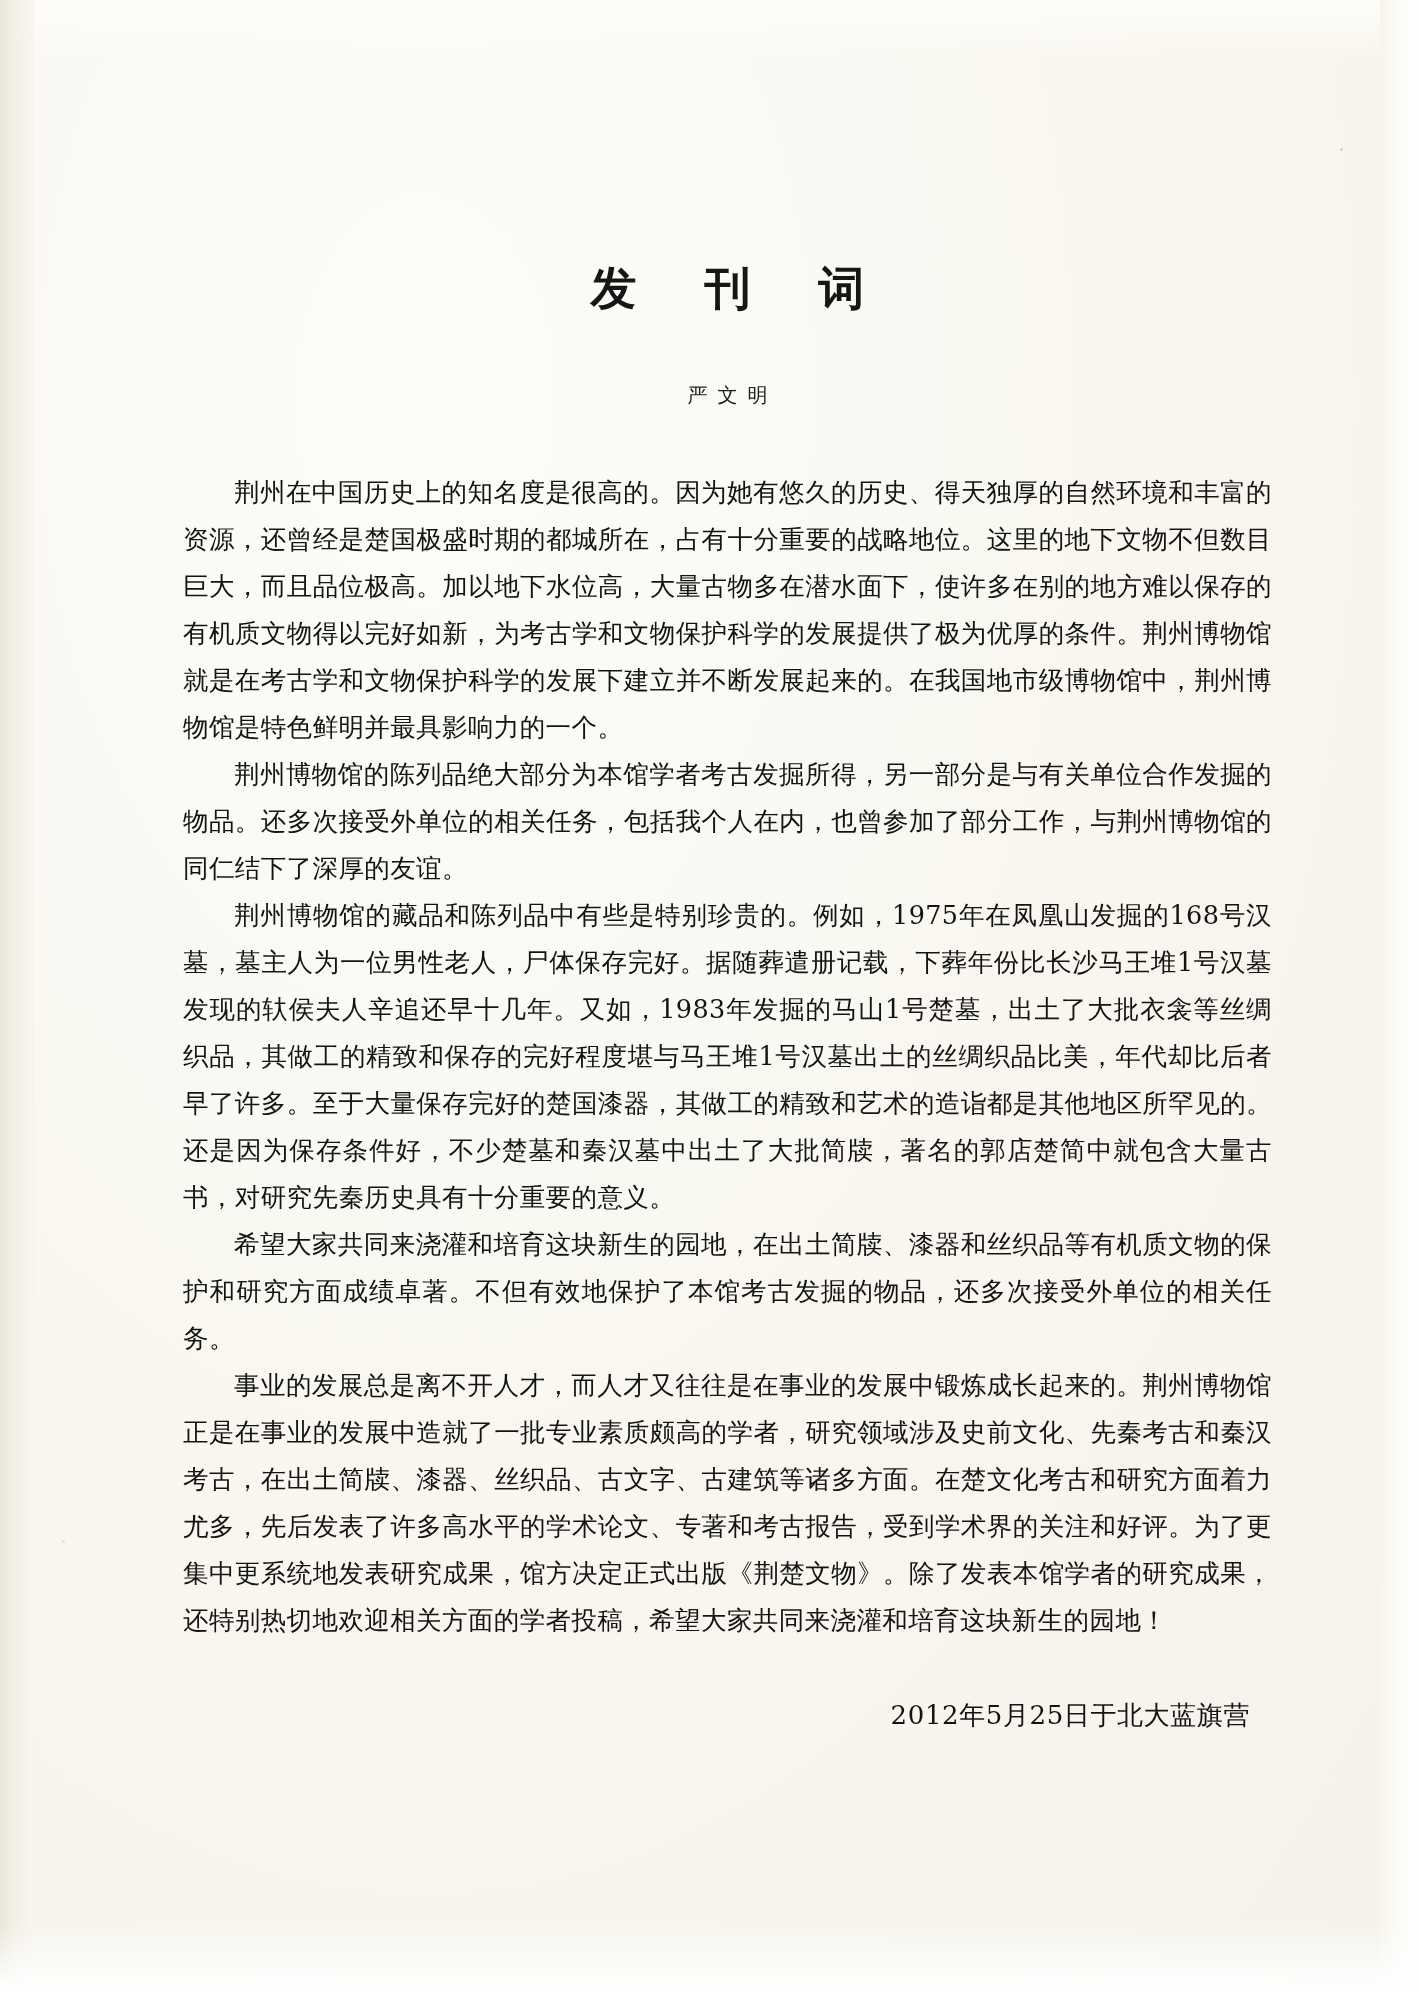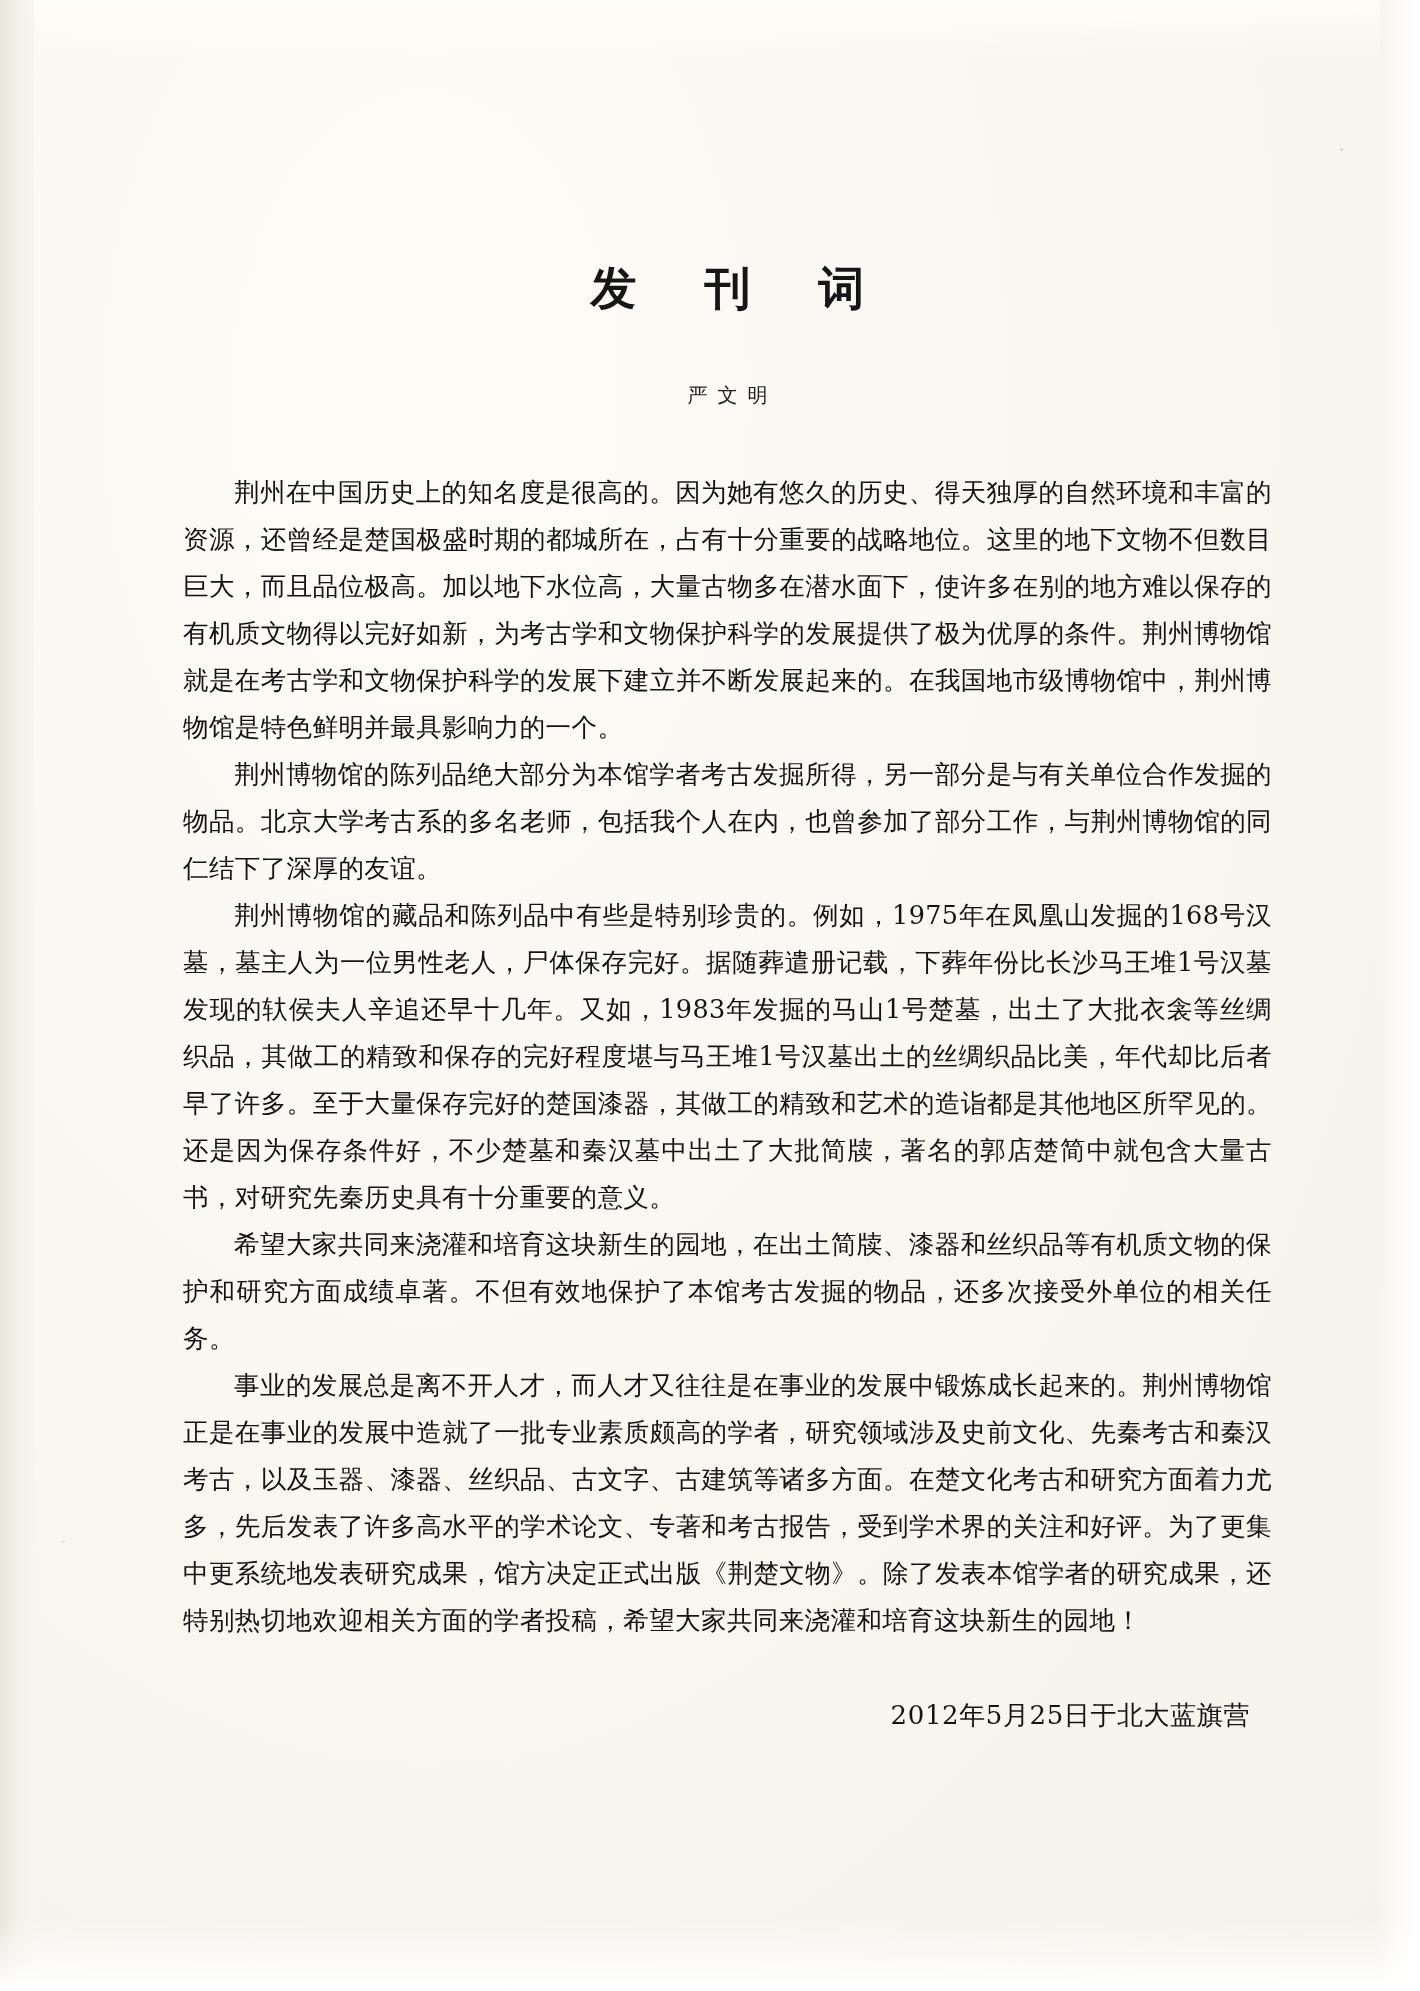--- a/index.html
+++ b/index.html
@@ -135,21 +135,21 @@
   <div class="edge-bottom"></div>
   <div class="speck" style="left:1340px; top:148px;"></div>
   <div class="speck" style="left:62px; top:1540px; opacity:.5;"></div>
 
   <div class="content">
     <h1 class="doc-title">发 刊 词</h1>
     <div class="doc-author">严文明</div>
 
     <div class="body-text">
       <p>荆州在中国历史上的知名度是很高的。因为她有悠久的历史、得天独厚的自然环境和丰富的资源，还曾经是楚国极盛时期的都城所在，占有十分重要的战略地位。这里的地下文物不但数目巨大，而且品位极高。加以地下水位高，大量古物多在潜水面下，使许多在别的地方难以保存的有机质文物得以完好如新，为考古学和文物保护科学的发展提供了极为优厚的条件。荆州博物馆就是在考古学和文物保护科学的发展下建立并不断发展起来的。在我国地市级博物馆中，荆州博物馆是特色鲜明并最具影响力的一个。</p>
-      <p>荆州博物馆的陈列品绝大部分为本馆学者考古发掘所得，另一部分是与有关单位合作发掘的物品。北京大学考古系的多名老师，包括我个人在内，也曾参加了部分工作，与荆州博物馆的同仁结下了深厚的友谊。</p>
+      <p>荆州博物馆的陈列品绝大部分为本馆学者考古发掘所得，另一部分是与有关单位合作发掘的物品。还多次接受外单位的相关任务，包括我个人在内，也曾参加了部分工作，与荆州博物馆的同仁结下了深厚的友谊。</p>
       <p>荆州博物馆的藏品和陈列品中有些是特别珍贵的。例如，1975年在凤凰山发掘的168号汉墓，墓主人为一位男性老人，尸体保存完好。据随葬遣册记载，下葬年份比长沙马王堆1号汉墓发现的轪侯夫人辛追还早十几年。又如，1983年发掘的马山1号楚墓，出土了大批衣衾等丝绸织品，其做工的精致和保存的完好程度堪与马王堆1号汉墓出土的丝绸织品比美，年代却比后者早了许多。至于大量保存完好的楚国漆器，其做工的精致和艺术的造诣都是其他地区所罕见的。还是因为保存条件好，不少楚墓和秦汉墓中出土了大批简牍，著名的郭店楚简中就包含大量古书，对研究先秦历史具有十分重要的意义。</p>
       <p>希望大家共同来浇灌和培育这块新生的园地，在出土简牍、漆器和丝织品等有机质文物的保护和研究方面成绩卓著。不但有效地保护了本馆考古发掘的物品，还多次接受外单位的相关任务。</p>
-      <p>事业的发展总是离不开人才，而人才又往往是在事业的发展中锻炼成长起来的。荆州博物馆正是在事业的发展中造就了一批专业素质颇高的学者，研究领域涉及史前文化、先秦考古和秦汉考古，以及玉器、漆器、丝织品、古文字、古建筑等诸多方面。在楚文化考古和研究方面着力尤多，先后发表了许多高水平的学术论文、专著和考古报告，受到学术界的关注和好评。为了更集中更系统地发表研究成果，馆方决定正式出版《荆楚文物》。除了发表本馆学者的研究成果，还特别热切地欢迎相关方面的学者投稿，希望大家共同来浇灌和培育这块新生的园地！</p>
+      <p>事业的发展总是离不开人才，而人才又往往是在事业的发展中锻炼成长起来的。荆州博物馆正是在事业的发展中造就了一批专业素质颇高的学者，研究领域涉及史前文化、先秦考古和秦汉考古，在出土简牍、漆器、丝织品、古文字、古建筑等诸多方面。在楚文化考古和研究方面着力尤多，先后发表了许多高水平的学术论文、专著和考古报告，受到学术界的关注和好评。为了更集中更系统地发表研究成果，馆方决定正式出版《荆楚文物》。除了发表本馆学者的研究成果，还特别热切地欢迎相关方面的学者投稿，希望大家共同来浇灌和培育这块新生的园地！</p>
     </div>
 
     <div class="date-line">2012年5月25日于北大蓝旗营</div>
   </div>
 </div>
 
 </body></html>

